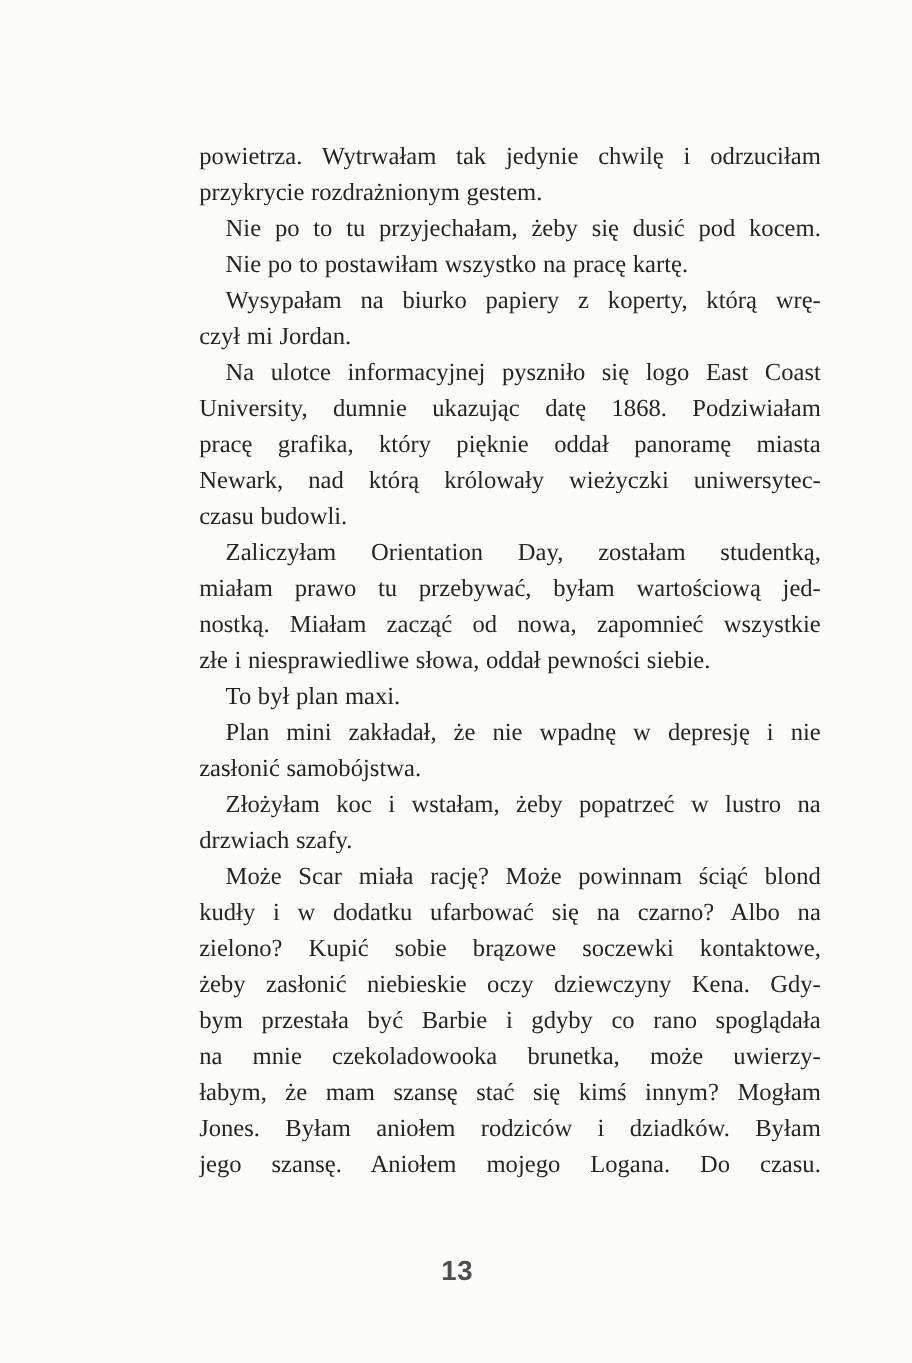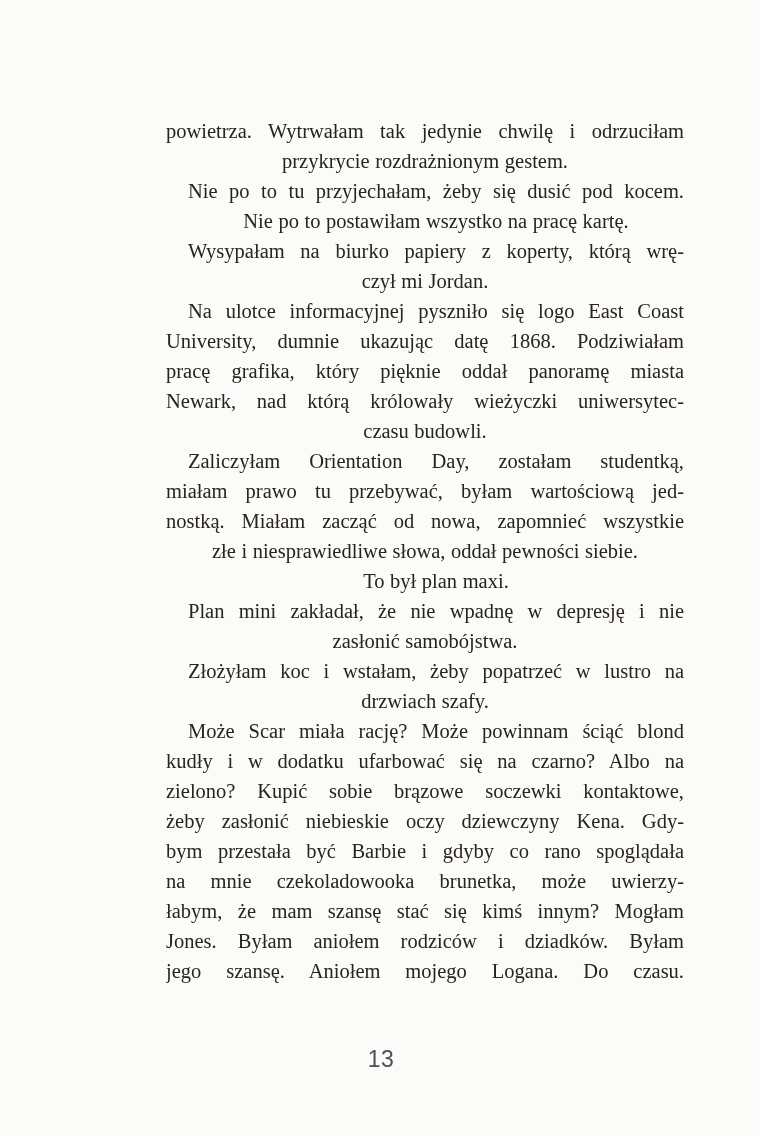--- a/index.html
+++ b/index.html
@@ -25,39 +25,39 @@
     font-family: "Liberation Serif", serif;
     font-size: 20.5px;
     line-height: 30px;
     color: #292320;
     text-rendering: optimizeLegibility;
     margin-left: 44px;
   }
   .text-line {
     height: 30px;
     overflow: hidden;
-    text-align: center;
+    text-align: left;
     word-spacing: 0.02em;
   }
   .text-line.fill {
     text-align: justify;
     text-align-last: justify;
   }
   .text-line.indent {
     text-indent: 22px;
   }
   .page-number {
     position: absolute;
     left: 122px;
     top: 1046px;
     width: 518px;
     text-align: center;
     font-family: "Liberation Sans", sans-serif;
     font-size: 23px;
-    font-weight: 400;
+    font-weight: 700;
     letter-spacing: 0.5px;
     color: #4e4e4e;
   }
 </style>
 </head>
 <body style="background: rgb(251, 251, 250);">
 
 <div class="book-page">
   <div class="text-block" style="color: rgb(41, 35, 32);">
       <div class="text-line fill">powietrza. Wytrwałam tak jedynie chwilę i odrzuciłam</div>

